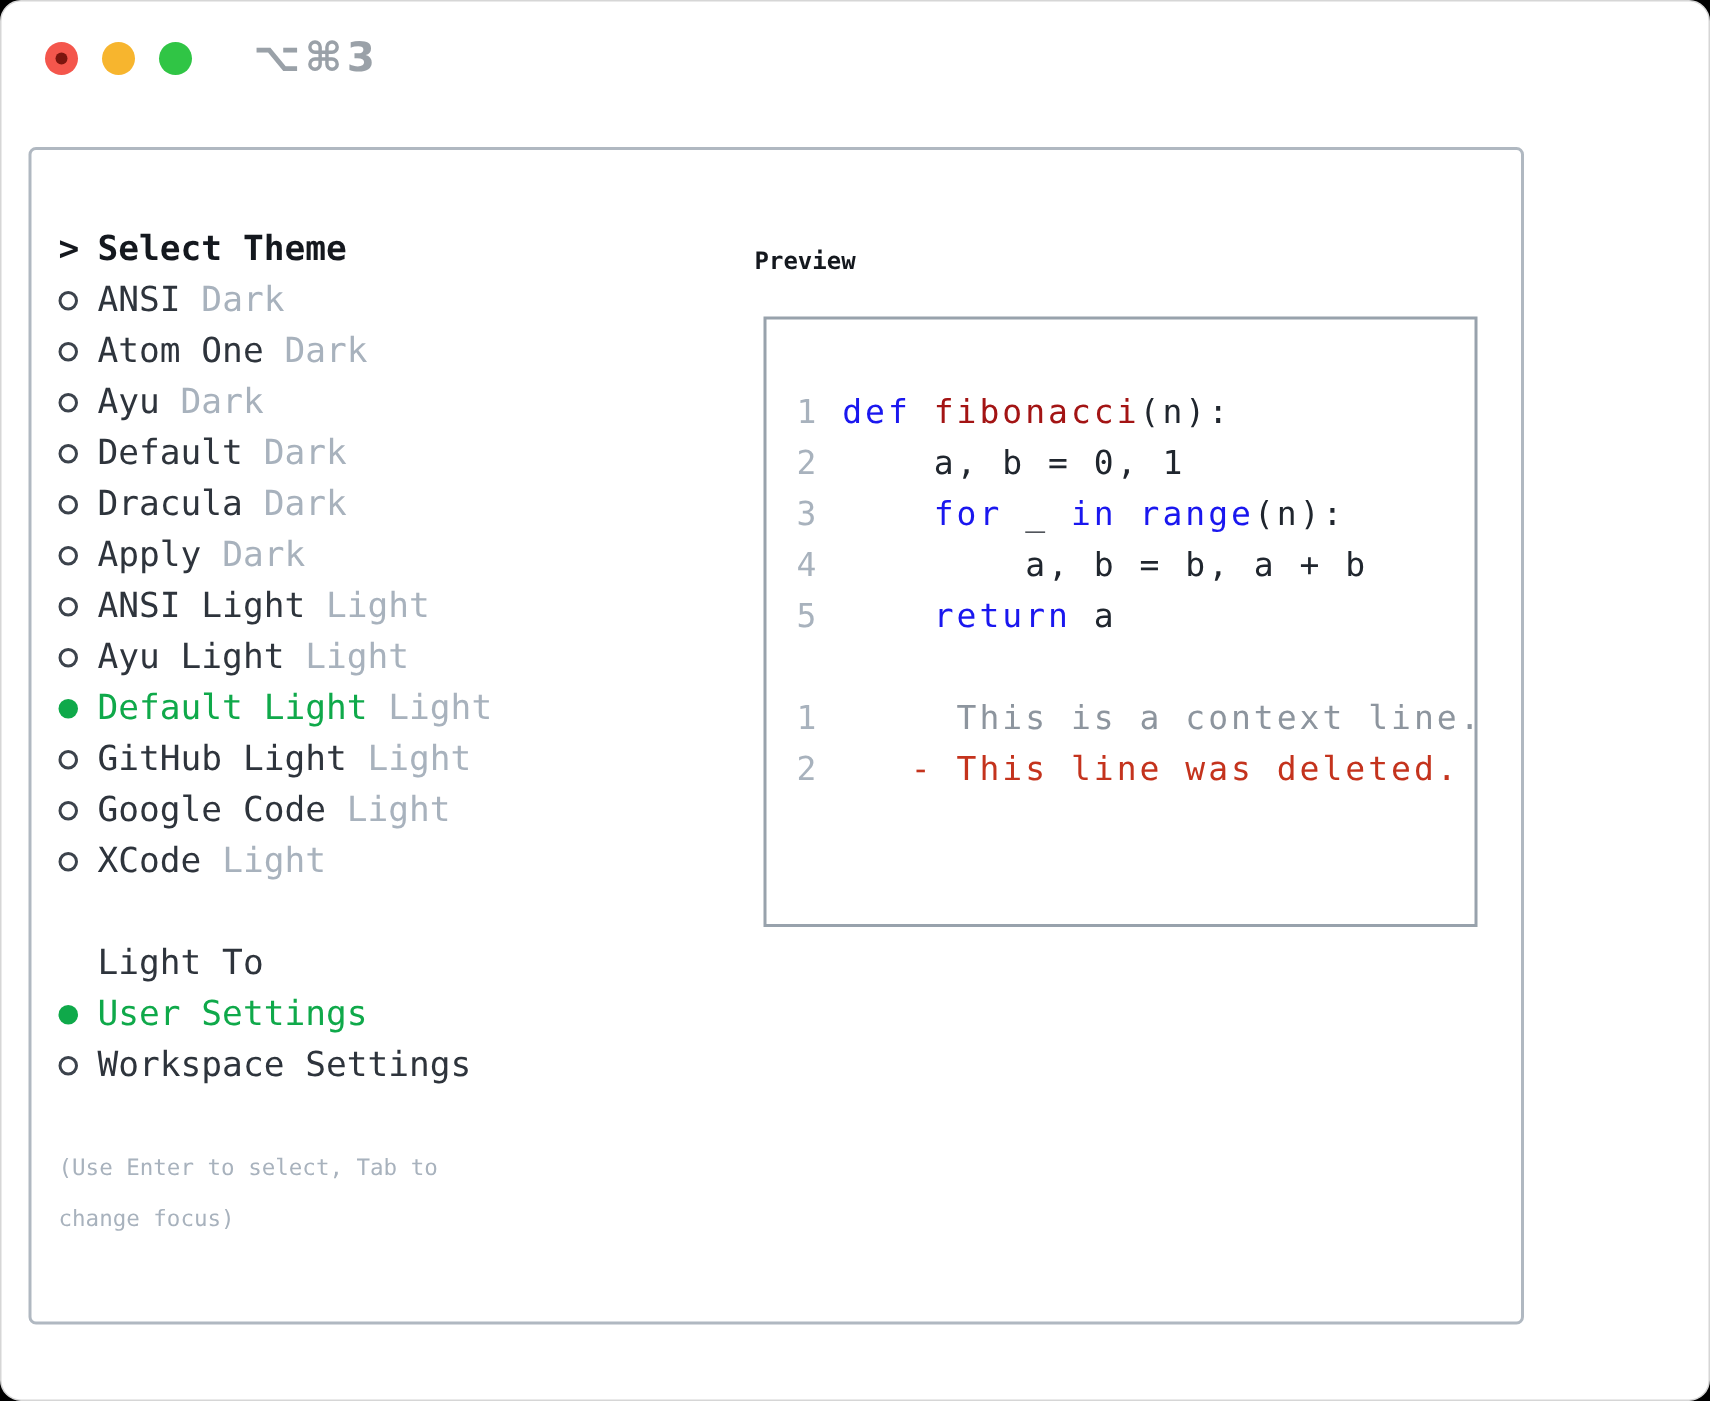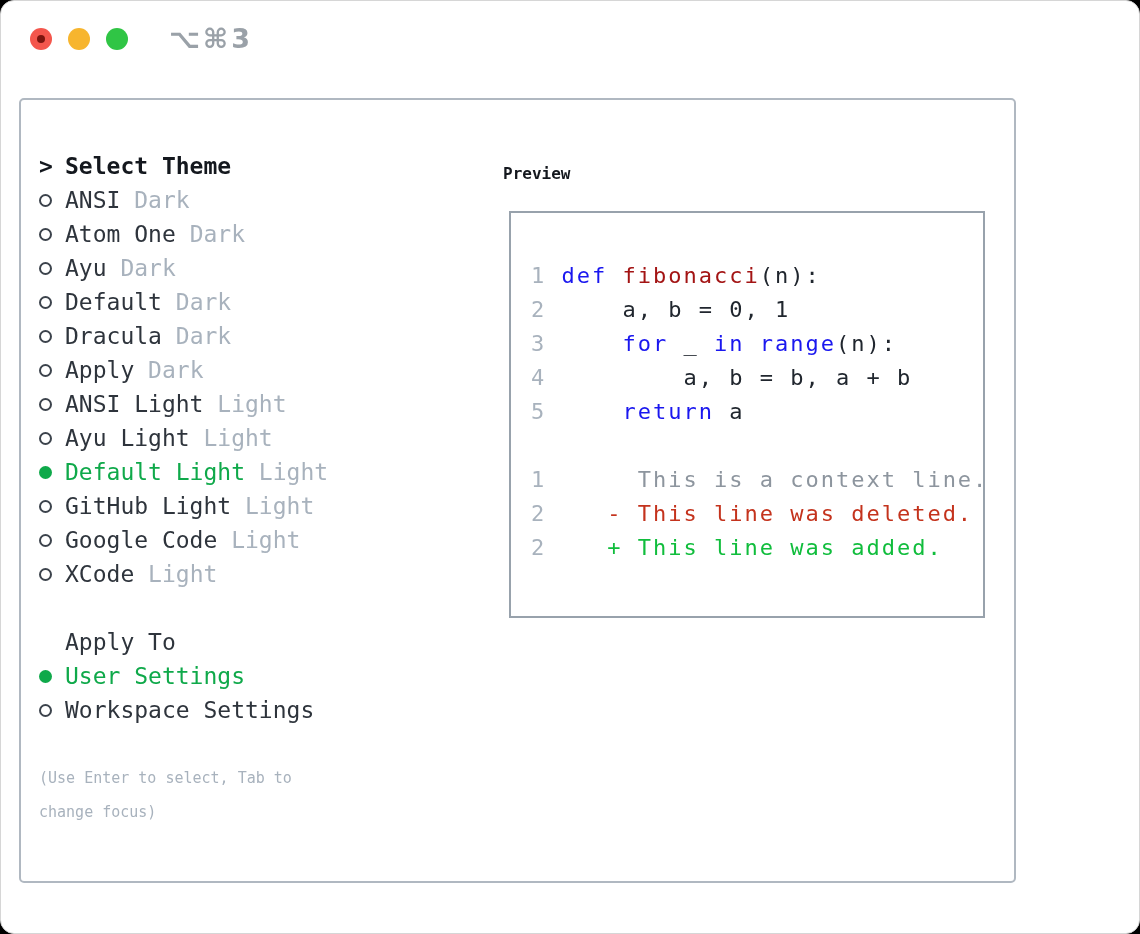--- a/index.html
+++ b/index.html
@@ -136,21 +136,21 @@
           <div class="row"><span class="cell-icon"><span class="bullet filled"></span></span><span class="theme-name selected">Default Light</span><span class="theme-variant"> Light</span></div>
           <div class="row"><span class="cell-icon"><span class="bullet hollow"></span></span><span class="theme-name">GitHub Light</span><span class="theme-variant"> Light</span></div>
           <div class="row"><span class="cell-icon"><span class="bullet hollow"></span></span><span class="theme-name">Google Code</span><span class="theme-variant"> Light</span></div>
           <div class="row"><span class="cell-icon"><span class="bullet hollow"></span></span><span class="theme-name">XCode</span><span class="theme-variant"> Light</span></div>
         </div>
 
       <div class="spacer"></div>
 
       <div class="row">
         <span class="cell-icon"></span>
-        <span>Apply To</span>
+        <span>Light To</span>
       </div>
 
       <div id="apply-list">
           <div class="row"><span class="cell-icon"><span class="bullet filled"></span></span><span class="apply-label selected">User Settings</span></div>
           <div class="row"><span class="cell-icon"><span class="bullet hollow"></span></span><span class="apply-label">Workspace Settings</span></div>
         </div>
 
       <div class="spacer"></div>
 
       <div id="help-text">
@@ -166,19 +166,18 @@
       <div class="preview-box">
         <div id="code-lines">
             <pre class="code-line"><span class="ln">1 </span><span class="seg-keyword">def</span><span class="seg-plain"> </span><span class="seg-function">fibonacci</span><span class="seg-plain">(n):</span></pre>
             <pre class="code-line"><span class="ln">2 </span><span class="seg-plain">    a, b = 0, 1</span></pre>
             <pre class="code-line"><span class="ln">3 </span><span class="seg-plain">    </span><span class="seg-keyword">for</span><span class="seg-plain"> _ </span><span class="seg-keyword">in</span><span class="seg-plain"> </span><span class="seg-keyword">range</span><span class="seg-plain">(n):</span></pre>
             <pre class="code-line"><span class="ln">4 </span><span class="seg-plain">        a, b = b, a + b</span></pre>
             <pre class="code-line"><span class="ln">5 </span><span class="seg-plain">    </span><span class="seg-keyword">return</span><span class="seg-plain"> a</span></pre>
             <pre class="code-line"><span class="ln">  </span></pre>
             <pre class="code-line"><span class="ln">1 </span><span class="seg-context">     This is a context line.</span></pre>
             <pre class="code-line"><span class="ln">2 </span><span class="seg-deleted">   - This line was deleted.</span></pre>
-            <pre class="code-line"><span class="ln">2 </span><span class="seg-added">   + This line was added.</span></pre>
           </div>
       </div>
     </div>
 
   </div>
 </div>
 
 </body></html>

